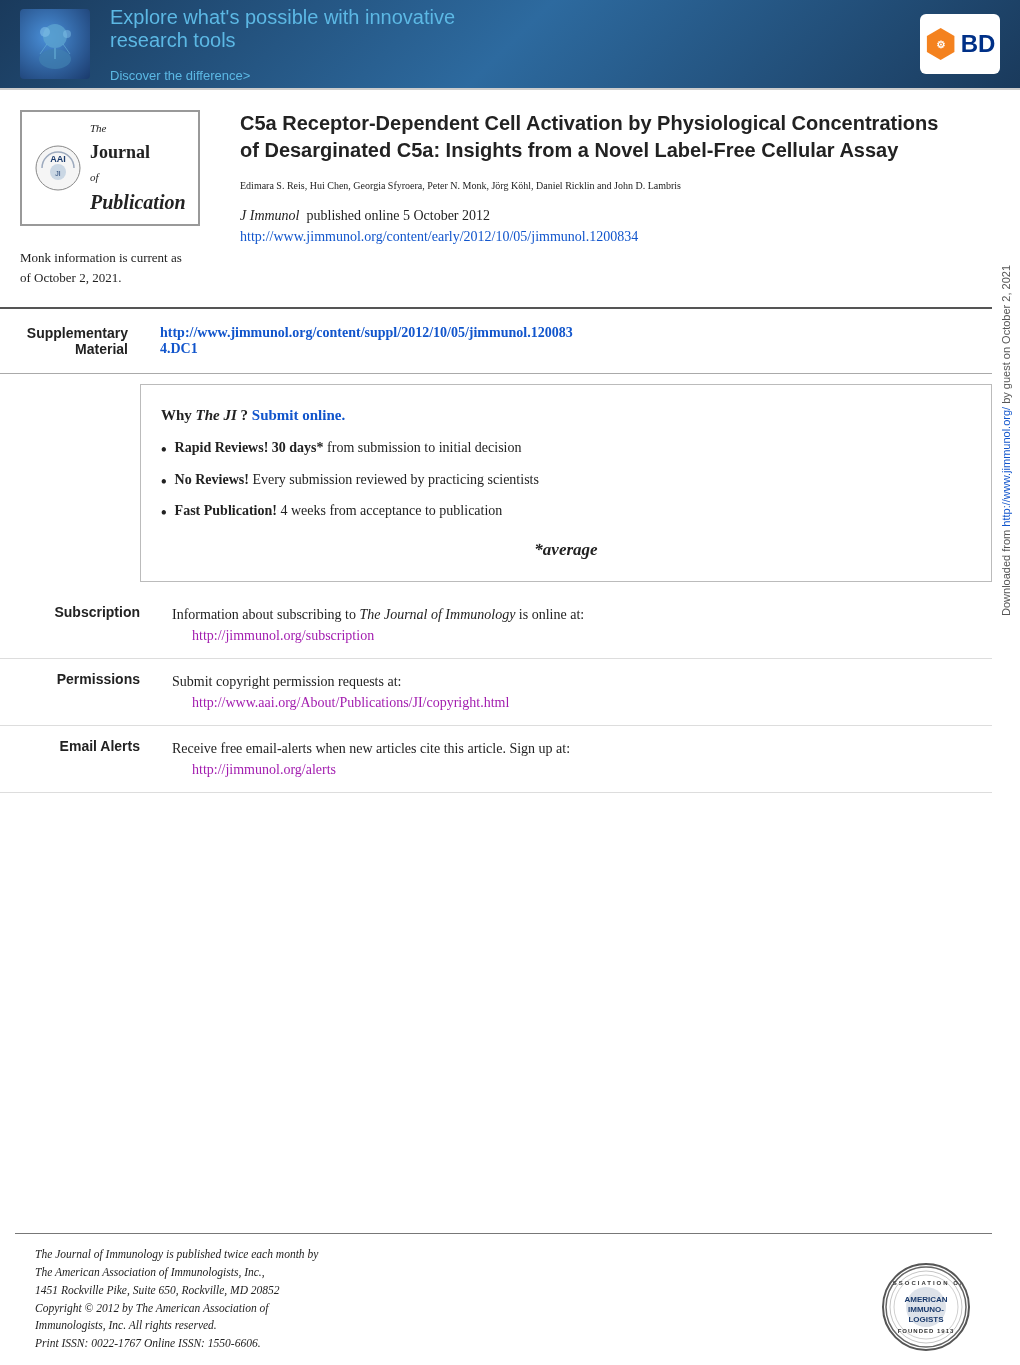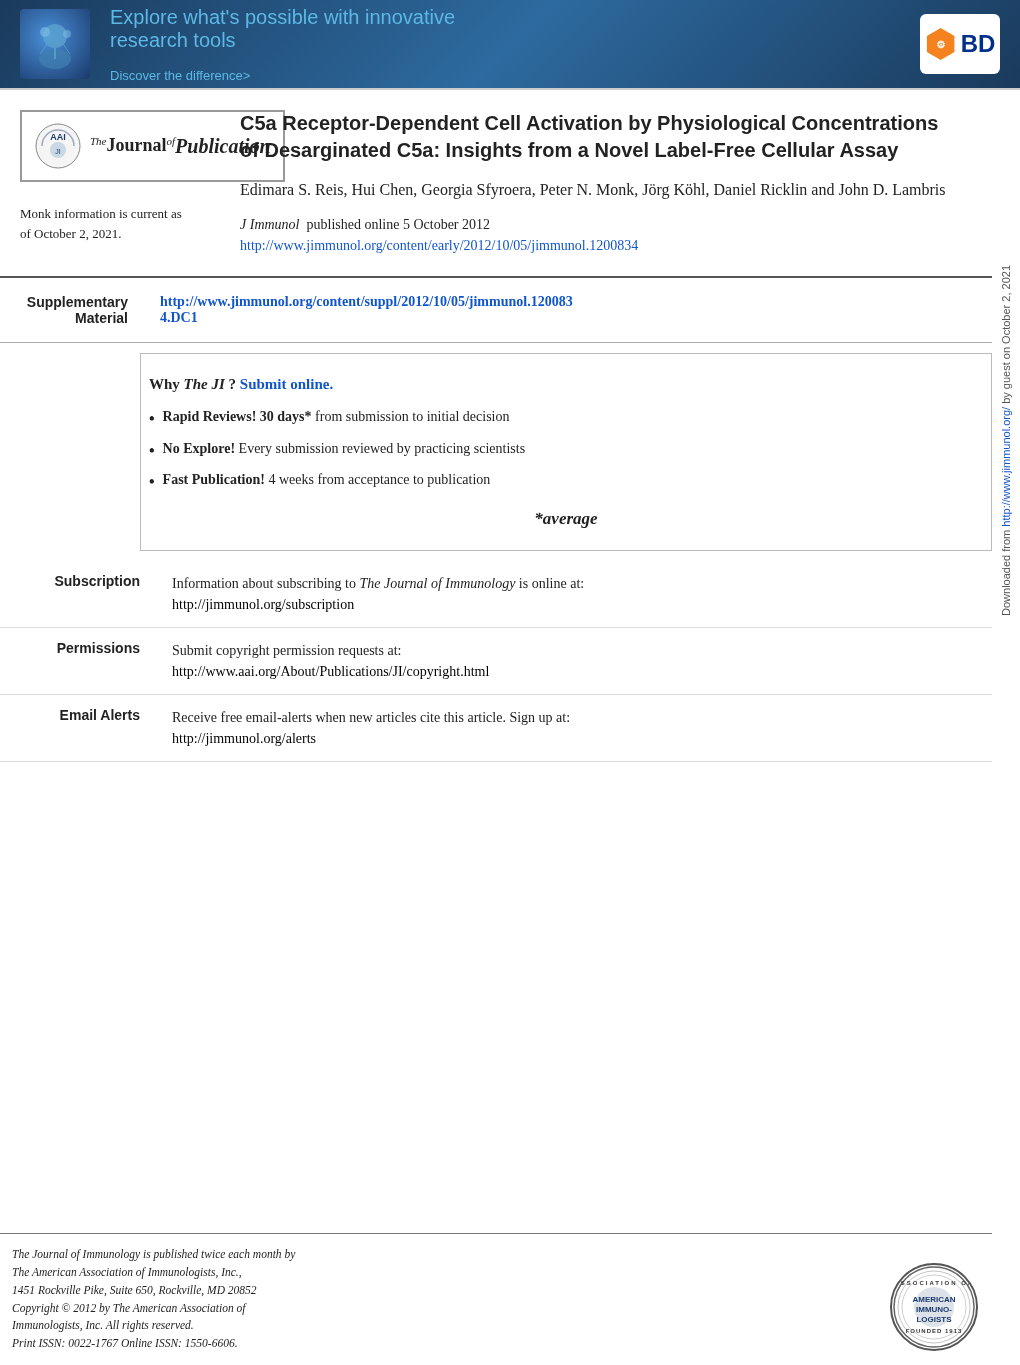--- a/index.html
+++ b/index.html
@@ -114,39 +114,39 @@
     .journal-logo-inner {
       display: flex;
       align-items: center;
       gap: 8px;
     }
     .ji-emblem {
       width: 48px;
       height: 48px;
       flex-shrink: 0;
     }
-    .ji-text-block { display: flex; flex-direction: row; }
+    .ji-text-block { display: flex; flex-direction: column; gap: 8px; }
     .ji-the { font-size: 11px; font-style: italic; font-family: Georgia, serif; }
     .ji-journal { font-size: 18px; font-weight: bold; font-family: Georgia, serif; }
     .ji-of { font-size: 11px; font-style: italic; font-family: Georgia, serif; }
     .ji-immunology { font-size: 20px; font-weight: bold; font-family: Georgia, serif; font-style: italic; }
 
     .current-as-of { font-size: 13px; margin-top: 10px; line-height: 1.5; }
 
     
     .article-info { flex: 1; }
     .article-title {
       font-size: 20px;
       font-weight: bold;
       line-height: 1.35;
       margin-bottom: 14px;
       font-family: Arial, sans-serif;
     }
     .article-authors {
-      font-size: 16px;
+      font-size: 10px;
       line-height: 1.5;
       margin-bottom: 12px;
     }
     .article-journal-info { font-size: 14px; line-height: 1.5; }
     .article-journal-info .journal-name { font-style: italic; }
     .article-journal-info a { color: #1155cc; text-decoration: none; }
 
     
     .supplementary-section {
       display: flex;
@@ -165,21 +165,21 @@
       padding-right: 12px;
       font-family: Arial, sans-serif;
     }
     .supp-link { font-size: 14px; font-weight: bold; }
     .supp-link a { color: #1155cc; text-decoration: none; }
 
     
     .promo-box {
       margin: 10px 28px 10px 140px;
       border: 1px solid #bbb;
-      padding: 18px 8px;
+      padding: 18px 20px;
       font-size: 14px;
       line-height: 1.6;
     }
     .promo-box .why-ji { font-weight: bold; font-size: 15px; margin-bottom: 10px; }
     .promo-box .why-ji .italic-ji { font-style: italic; font-weight: bold; }
     .promo-box .why-ji a { color: #1155cc; text-decoration: none; }
     .promo-box ul { list-style: none; margin-left: 0; }
     .promo-box ul li { margin-bottom: 6px; display: flex; align-items: flex-start; gap: 8px; }
     .promo-box ul li::before { content: "•"; font-weight: bold; font-size: 16px; }
     .promo-box .average-note { text-align: center; font-style: italic; font-size: 17px; margin-top: 10px; font-weight: bold; }
@@ -196,31 +196,31 @@
     .info-label {
       width: 120px;
       flex-shrink: 0;
       font-weight: bold;
       font-size: 14px;
       text-align: right;
       padding-right: 12px;
       font-family: Arial, sans-serif;
     }
     .info-content { flex: 1; font-size: 14px; line-height: 1.5; }
-    .info-content a { color: #000000; text-decoration: none; }
+    .info-content a { color: #a21caf; text-decoration: none; margin-left: 20px; }
     .info-content .italic { font-style: italic; }
 
     
     .footer-section {
       position: absolute;
       bottom: 0;
-      left: 0;
+      left: 15px;
       right: 28px;
       border-top: 1px solid #777;
-      padding: 12px 12px;
+      padding: 12px 20px;
       display: flex;
       align-items: flex-end;
       gap: 20px;
     }
     .footer-text {
       font-size: 11.5px;
       line-height: 1.55;
       font-style: italic;
       flex: 1;
     }
@@ -340,21 +340,21 @@
     <span>Why </span>
     <span class="italic-ji">The JI</span>
     <span>? </span>
     <a href="#">Submit online.</a>
   </div>
   <ul>
     <li>
       <span><strong>Rapid Reviews! 30 days*</strong> <span>from submission to initial decision</span></span>
     </li>
     <li>
-      <span><strong>No Explore!</strong> <span>Every submission reviewed by practicing scientists</span></span>
+      <span><strong>No Reviews!</strong> <span>Every submission reviewed by practicing scientists</span></span>
     </li>
     <li>
       <span><strong>Fast Publication!</strong> <span>4 weeks from acceptance to publication</span></span>
     </li>
   </ul>
   <div class="average-note">
     <span>*average</span>
   </div>
 </div>
 

